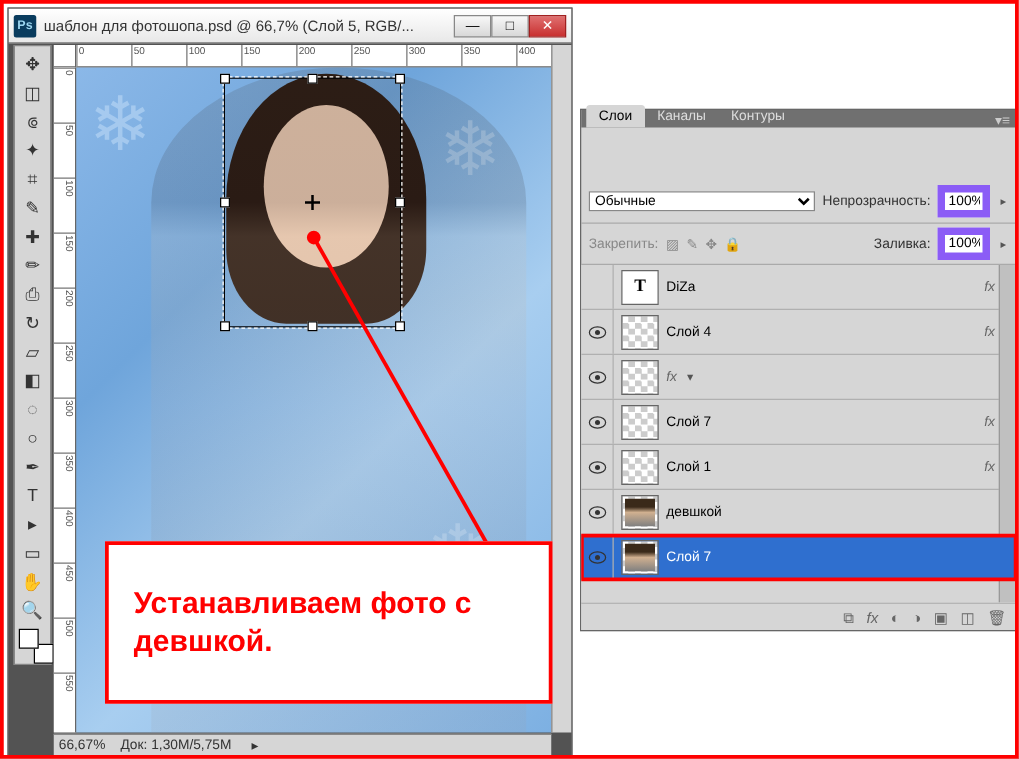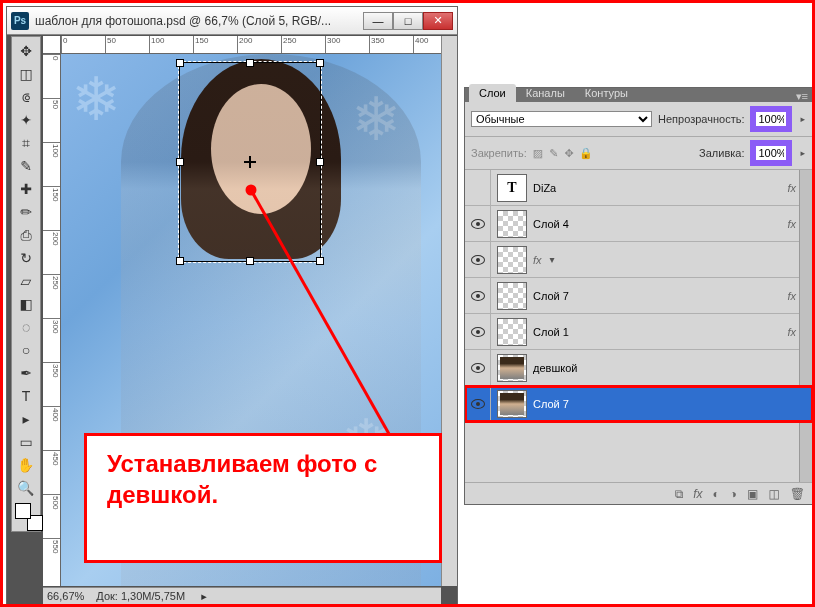--- a/index.html
+++ b/index.html
@@ -42,31 +42,31 @@
 .selection .h-ml{left:-4px;top:calc(50% - 4px)} .selection .h-mr{right:-4px;top:calc(50% - 4px)}
 .selection .center{position:absolute;top:calc(50% - 6px);left:calc(50% - 6px);width:12px;height:12px;}
 .selection .center::before{content:"";position:absolute;left:5px;top:0;width:2px;height:12px;background:#000;}
 .selection .center::after{content:"";position:absolute;top:5px;left:0;height:2px;width:12px;background:#000;}
 
 
 .statusbar { position: absolute; bottom: 0; left: 36px; right: 16px; height: 17px; background: #d6d6d6; border-top: 1px solid #888; display: flex; align-items: center; font-size: 11px; color: #333; padding: 0 4px; gap:12px; }
 .scroll-v { position:absolute; right:0; top:29px; bottom:18px; width:16px; background:#d6d6d6; border-left:1px solid #888;}
 
 
-.annotation-box { position: absolute; left: 81px; top: 430px; width: 358px; height: 130px; border: 3px solid #ff0000; background: #fff; display: flex; align-items: flex-start; justify-content: center; padding: 12px 20px; z-index:50; }
+.annotation-box { position: absolute; left: 81px; top: 430px; width: 358px; height: 130px; border: 3px solid #ff0000; background: #fff; display: flex; align-items: center; justify-content: center; padding: 12px 20px; z-index:50; }
 .annotation-text { color: #ff0000; font-size: 24px; font-weight: bold; line-height: 1.3; text-align: left; }
 .arrow-line { position: absolute; z-index:49; stroke:#ff0000; stroke-width:3; fill:none; }
 
 
 .layers-panel { position: absolute; left: 461px; top: 84px; width: 350px; height: 418px; background: #d6d6d6; border: 1px solid #666; display:flex; flex-direction:column; }
 .layers-panel .panel-tabs { display: flex; background: #707070; height: 14px; align-items: flex-end; padding-left:4px; position:relative;}
 .layers-panel .panel-tabs .tab { padding: 3px 10px; font-size: 11px; color: #ddd; cursor: pointer; border-radius:3px 3px 0 0;}
 .layers-panel .panel-tabs .tab.active { background: #d6d6d6; color: #000; }
 .layers-panel .panel-tabs .menu-btn { position:absolute; right:2px; top:2px; width:18px; height:16px; color:#ccc; font-size:11px; text-align:center; cursor:pointer;}
-.layers-panel .panel-opts { display: flex; align-items: center; padding: 4px 6px; gap: 6px; font-size: 11px; border-bottom:1px solid #aaa;}
+.layers-panel .panel-opts { display: flex; align-items: center; padding: 4px 6px; gap: 6px; font-size: 11px; border-bottom:1px solid #aaa;margin-top:42px;}
 .layers-panel select { font-size: 11px; flex:1; background:#fff; border:1px solid #888;}
 .layers-panel .opt-label { color: #333; }
 .layers-panel input[type=text] { width: 42px; font-size: 11px; text-align:right; padding:1px 2px; border:6px solid #8b5cf6;}
 .layers-panel .lock-row { display:flex; align-items:center; padding:3px 6px; gap:6px; font-size:11px; border-bottom:1px solid #aaa; color:#888;}
 .layers-panel .lock-row .locklabel{color:#888;}
 .layer-list { flex:1; background: #d6d6d6; overflow:auto; position:relative;}
 .layer-row { display: flex; align-items: center; height: 36px; border-bottom: 1px solid #b0b0b0; font-size: 11px; cursor:pointer; padding-right:4px;}
 .layer-row.selected { background: #2f6fcf; color: #fff; }
 .layer-row.selected-border { outline: 3px solid #ff0000; outline-offset:-2px; position:relative; z-index:2;}
 .layer-row .vis { width: 26px; display: flex; justify-content: center; border-right: 1px solid #b0b0b0; height:100%; align-items:center;}

